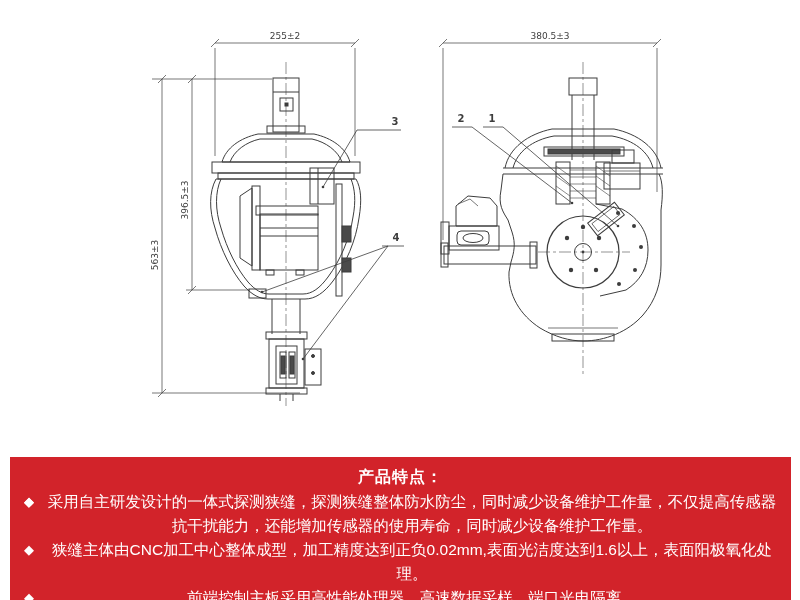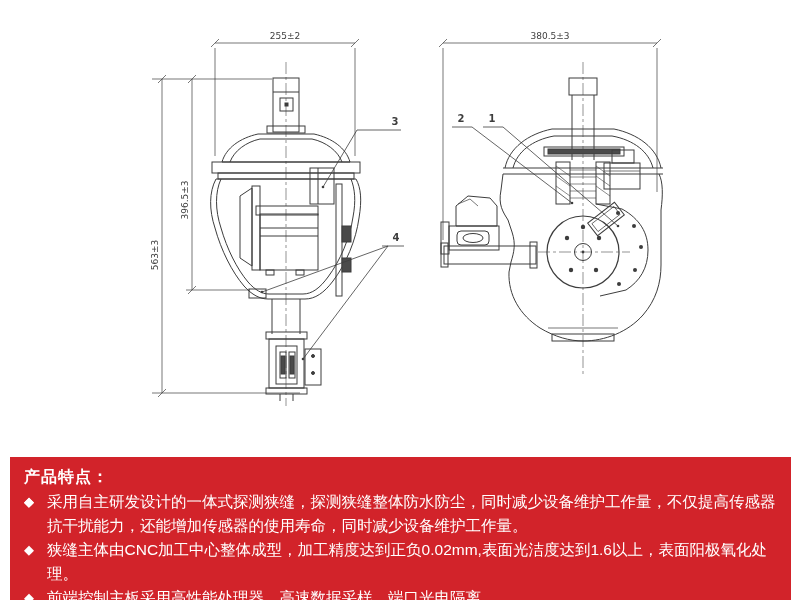--- a/index.html
+++ b/index.html
@@ -1,18 +1,18 @@
 <!DOCTYPE html>
 <html><head>
 <meta charset="utf-8">
 <style>
   html,body { margin:0; padding:0; background:#ffffff; }
   #page {
     position:relative; width:800px; height:600px; background:#ffffff;
-    font-family:"Liberation Sans", sans-serif; overflow:hidden;
+    font-family:"Liberation Sans", sans-serif; overflow:hidden;text-align:center;
   }
   #drawing-area { position:absolute; left:0; top:0; width:800px; height:420px; }
   svg text { font-family:"DejaVu Sans", sans-serif; fill:#3d3d3d; }
   .dimlabel { font-size:9px; }
   .callout   { font-size:10px; font-weight:bold; }
 
   .features {
     position:absolute; left:10px; top:425px; width:781px; height:169px;
     box-sizing:border-box; padding:7px 14px 0 14px;
     color:#ffffff;

